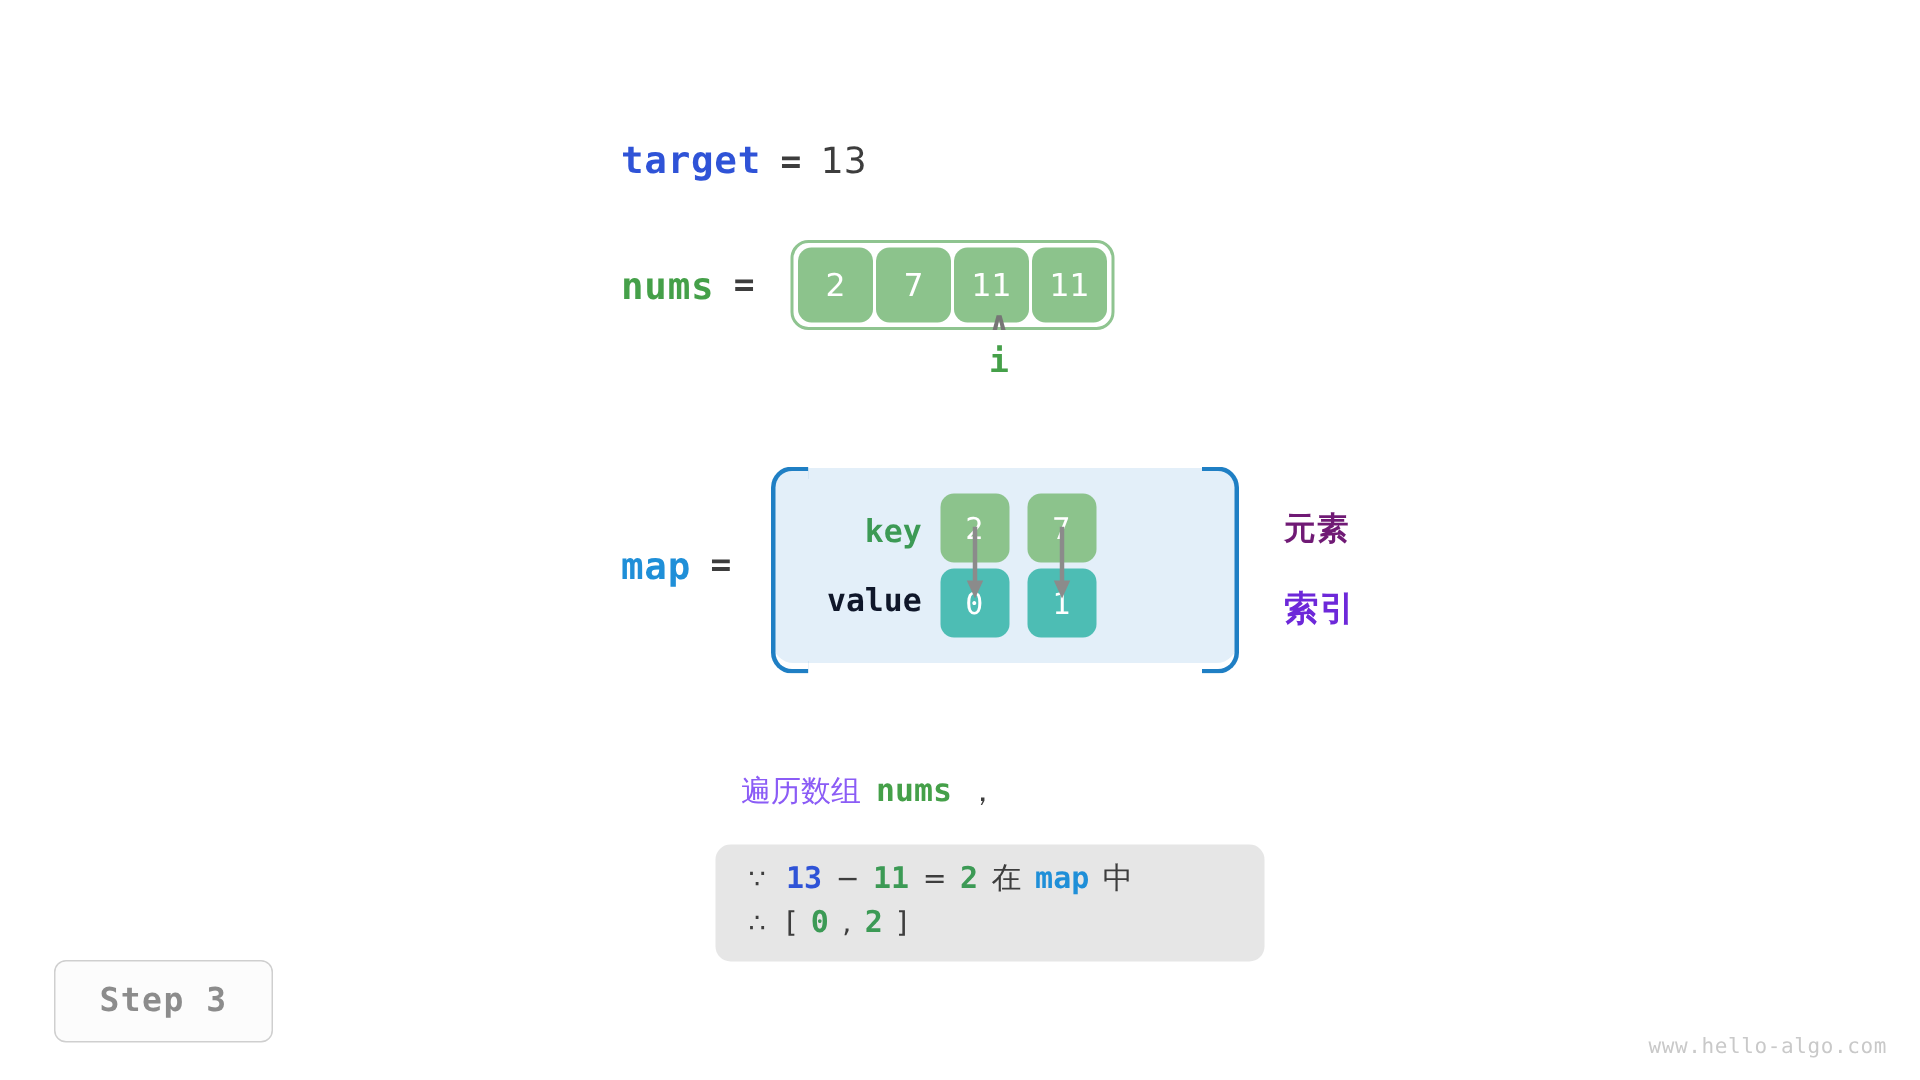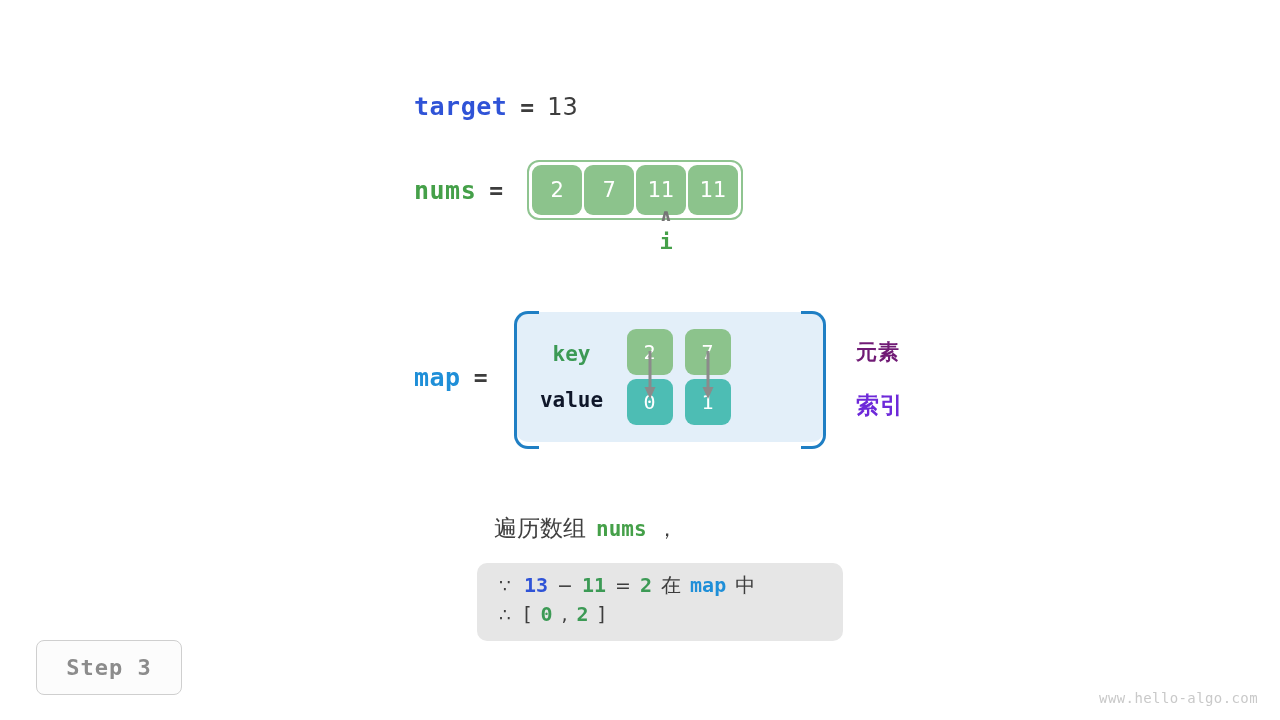--- a/index.html
+++ b/index.html
@@ -151,21 +151,20 @@
   }
 
   .map-labels {
     width: 112px;
     padding-left: 14px;
     box-sizing: border-box;
     display: flex;
     flex-direction: column;
     justify-content: center;
     gap: 22px;
-    align-items: center;
   }
   .map-row-label {
     font-size: 21px;
     font-weight: bold;
     text-align: right;
     padding-right: 12px;
   }
   .map-row-label.key-label { color: #3c9a55; }
   .map-row-label.value-label { color: #0f172a; }
 
@@ -221,22 +220,22 @@
   }
 
   
   #caption-line {
     left: 494px; top: 513px;
     display: flex;
     align-items: baseline;
     gap: 10px;
   }
   .cap-text {
-    color: #404040;
-    font-size: 23px;
+    color: #8b5cf6;
+    font-size: 20px;
     font-family: "DejaVu Sans", "Liberation Sans", sans-serif;
   }
   .cap-code-green {
     color: #45a049;
     font-size: 21px;
     font-weight: bold;
   }
   .cap-comma {
     color: #3d3d3d;
     font-size: 21px;

